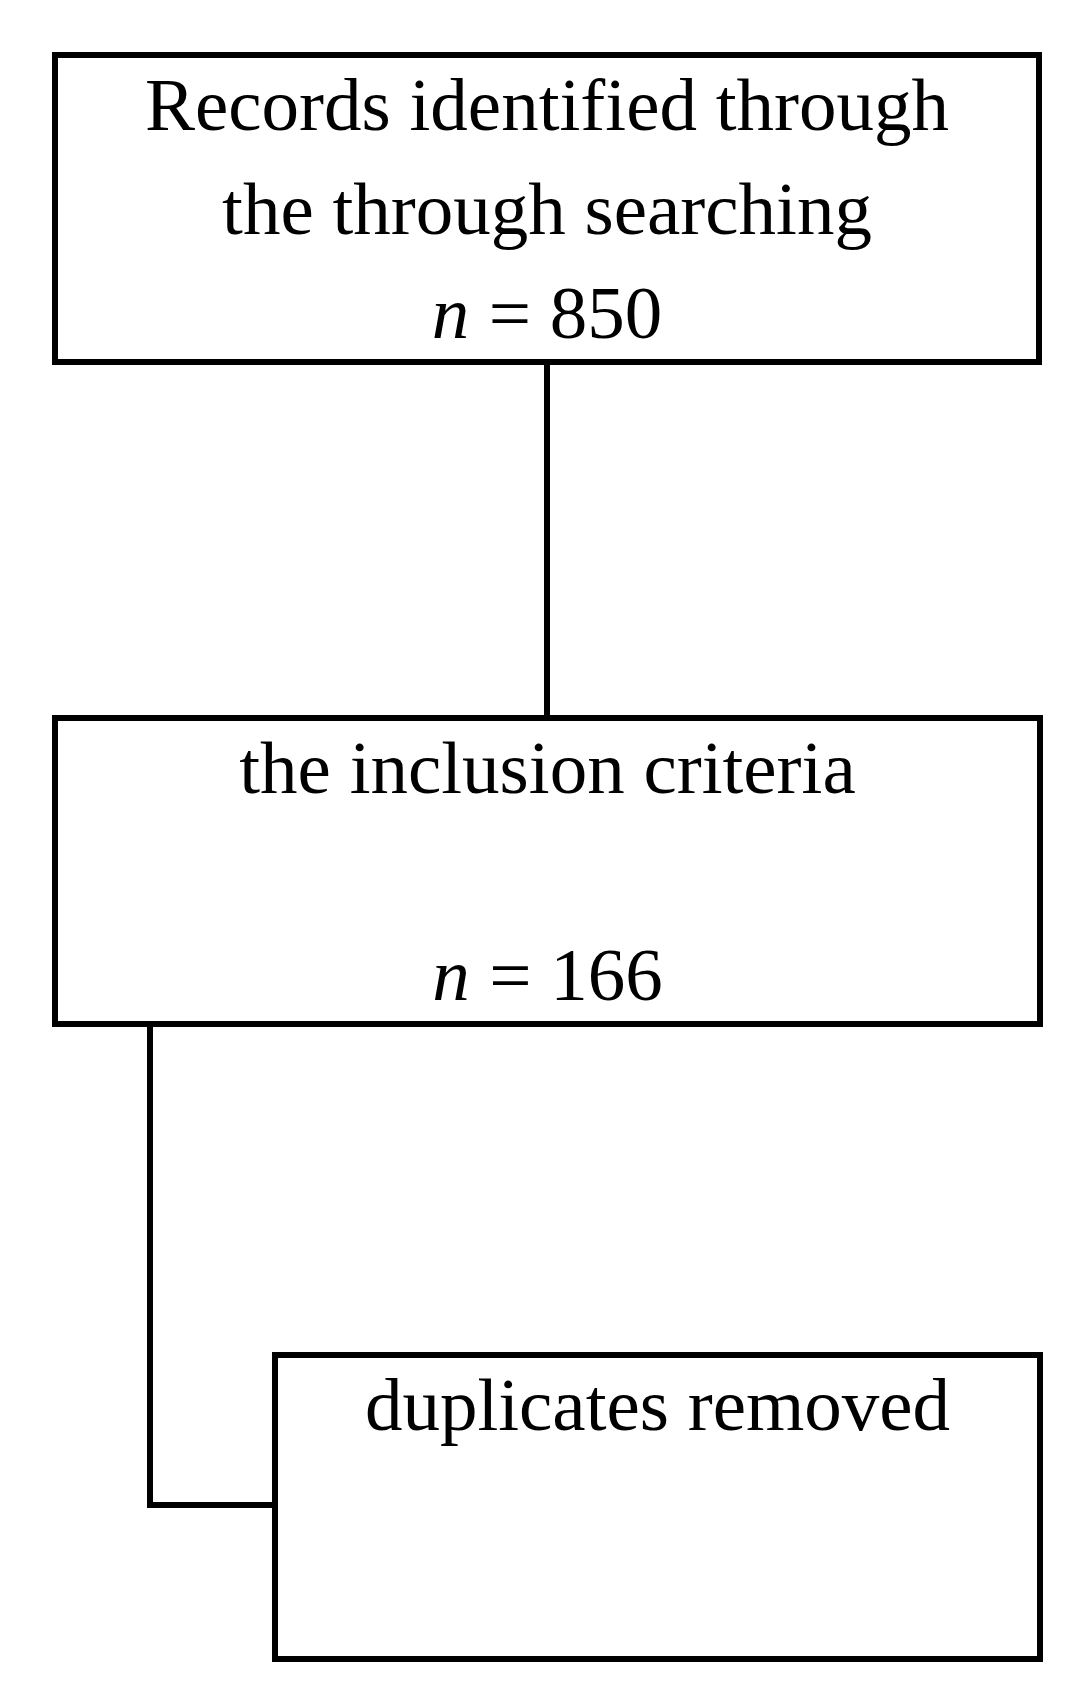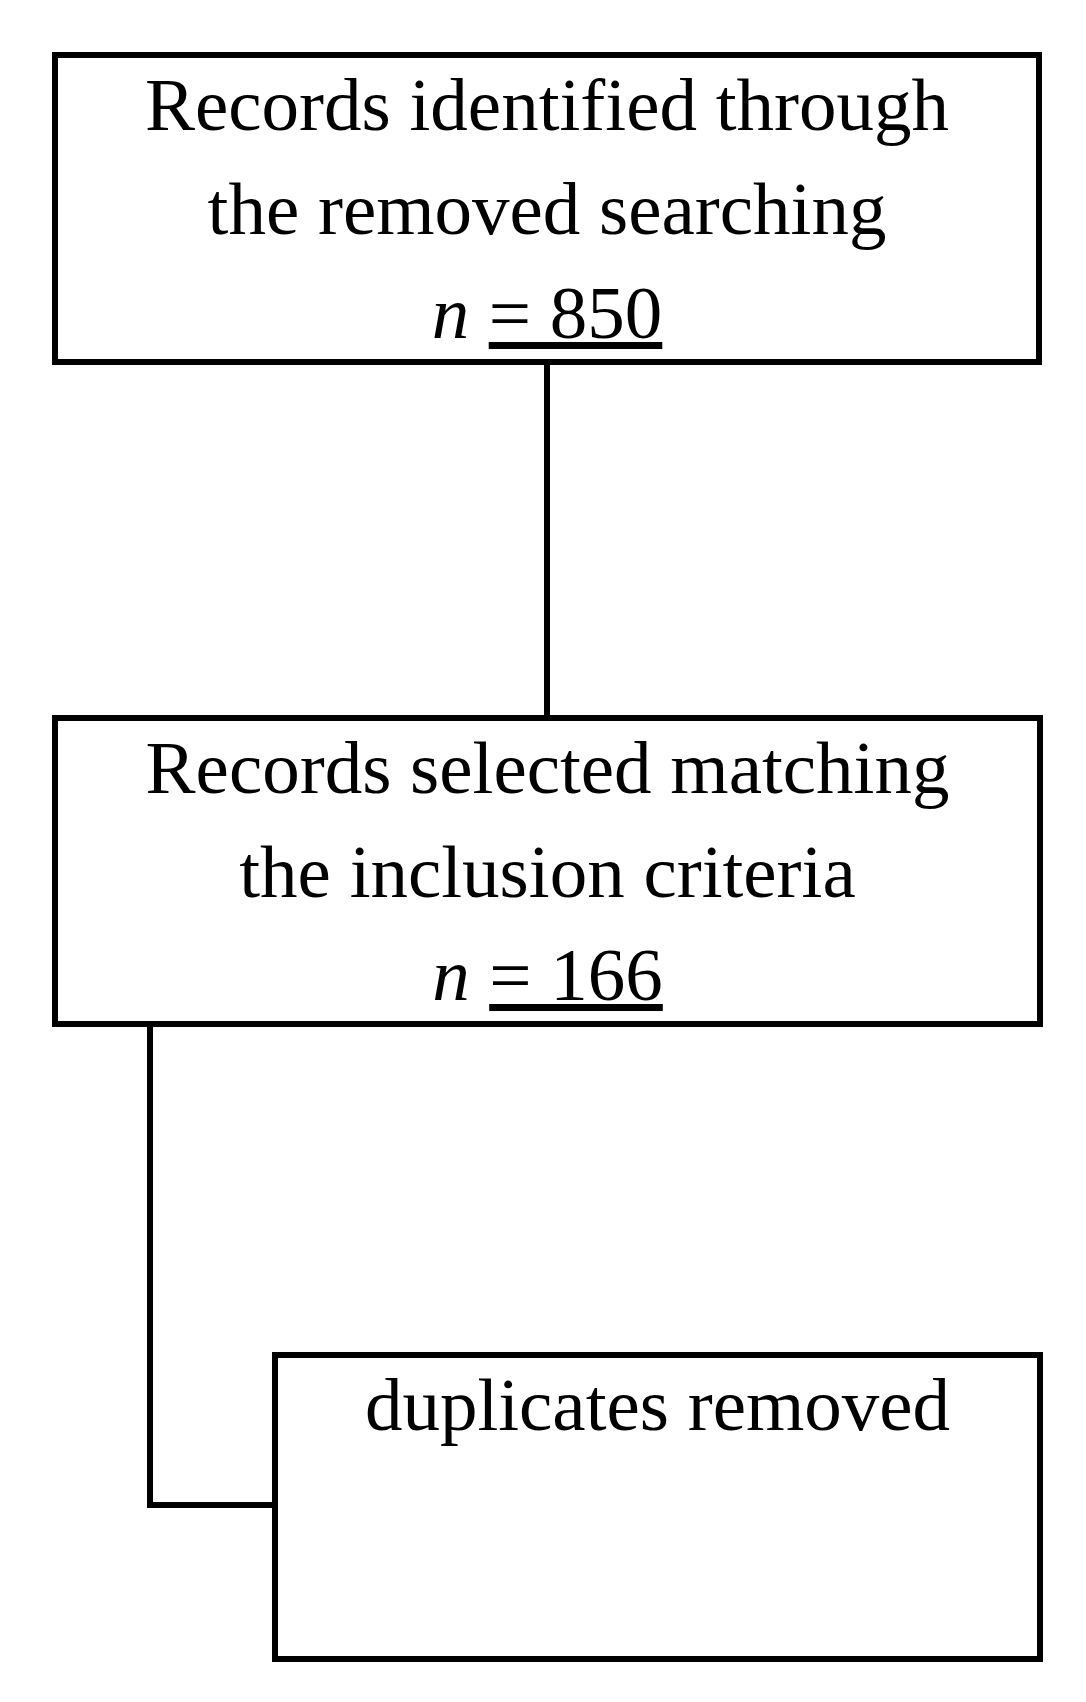--- a/index.html
+++ b/index.html
@@ -46,21 +46,20 @@
     top: 1352px;
     width: 771px;
     height: 310px;
   }
   .n-line .n-symbol {
     font-style: italic;
   }
   .n-line .n-rest {
     margin-left: 0.26em;
     font-style: normal;
-    text-decoration: underline;
   }
   .connector {
     position: absolute;
     background: #000000;
   }
   #connector-top {
     left: 544px;
     top: 363px;
     width: 6px;
     height: 354px;
@@ -76,30 +75,29 @@
     top: 1502px;
     width: 127px;
     height: 6px;
   }
 </style>
 </head>
 <body>
 
 <div class="flow-box" id="box-identified">
   <div>Records identified through</div>
-  <div>the removed searching</div>
+  <div>the through searching</div>
   <div class="n-line">
     <span class="n-symbol">n</span><span class="n-rest">= 850</span>
   </div>
 </div>
 
 <div class="connector" id="connector-top"></div>
 
 <div class="flow-box" id="box-selected">
-  <div>Records selected matching</div>
   <div>the inclusion criteria</div>
   <div class="n-line">
     <span class="n-symbol">n</span><span class="n-rest">= 166</span>
   </div>
 </div>
 
 <div class="connector" id="connector-elbow-vertical"></div>
 <div class="connector" id="connector-elbow-horizontal"></div>
 
 <div class="flow-box" id="box-included">

